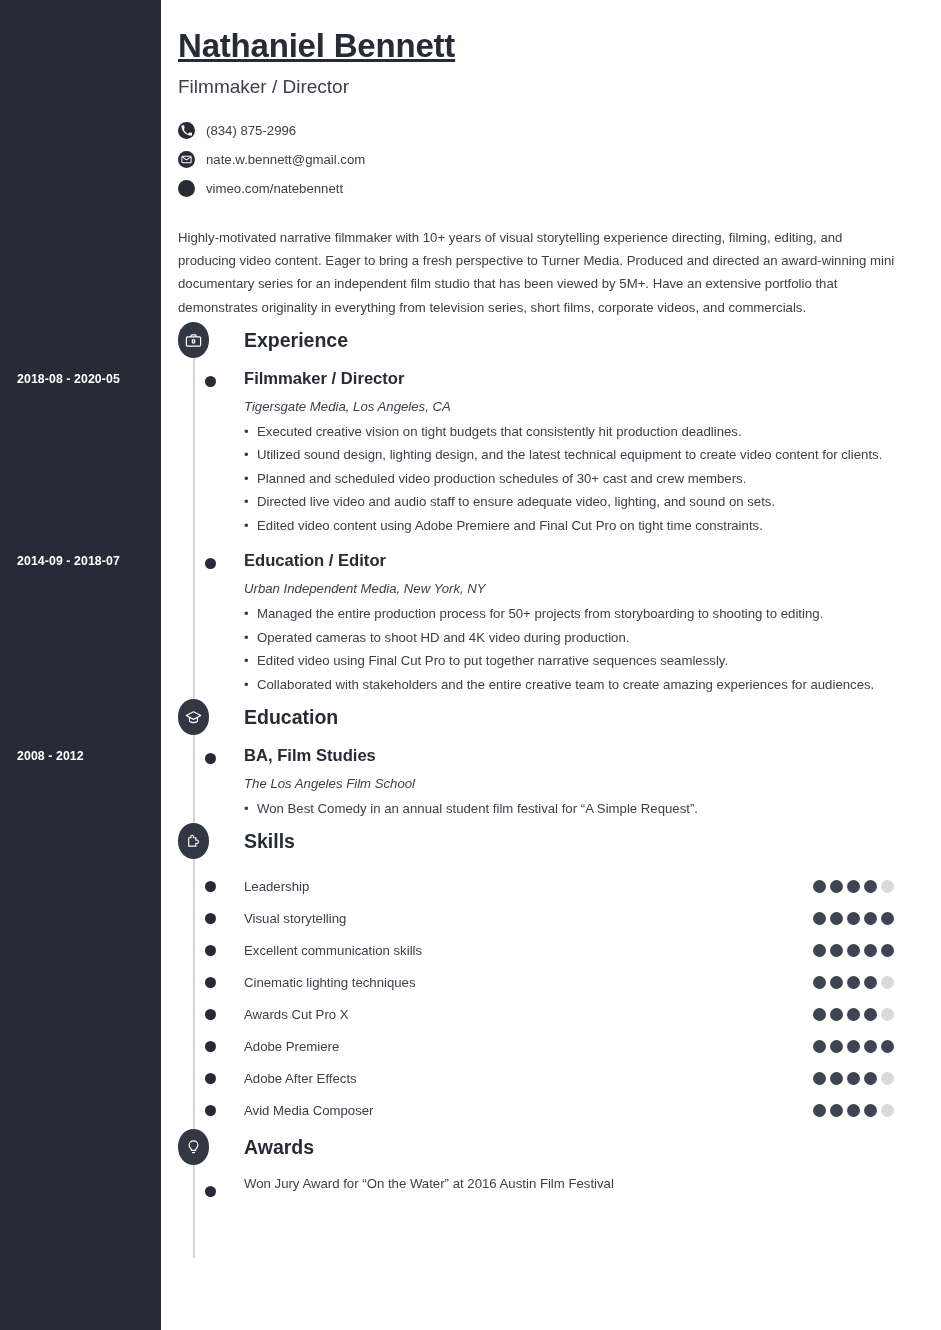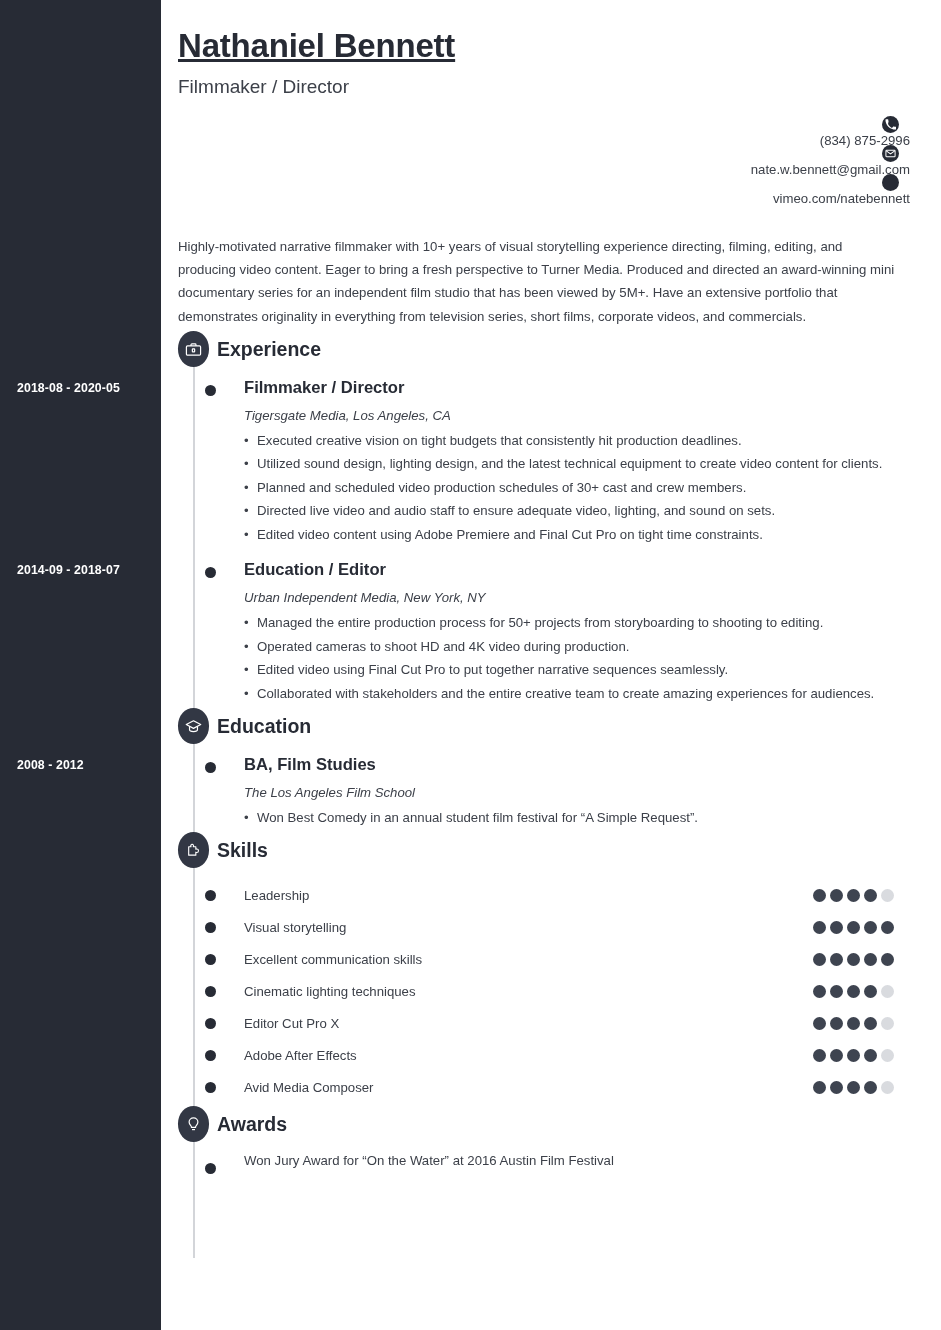--- a/index.html
+++ b/index.html
@@ -55,23 +55,22 @@
     margin-top: 10px;
     font-weight: normal;
   }
 
   .contacts {
     margin-top: 18px;
   }
 
   .contact-row {
     display: flex;
-    align-items: flex-end;
+    align-items: center;
     height: 29px;
-    flex-direction: column;
   }
 
   .contact-icon {
     width: 17px;
     height: 17px;
     border-radius: 50%;
     background: #272b35;
     display: flex;
     align-items: center;
     justify-content: center;
@@ -80,21 +79,21 @@
   }
   .contact-icon svg { display: block; }
 
   .contact-text {
     font-size: 13.2px;
     color: #3c4049;
   }
 
   
   .summary {
-    margin-top: 32px;
+    margin-top: 23px;
     font-size: 13.2px;
     line-height: 23.4px;
     color: #3c4049;
     width: 720px;
   }
 
   
   .rail {
     position: absolute;
     left: 193px;
@@ -128,21 +127,21 @@
     margin-left: 17px;
     position: relative;
     z-index: 2;
   }
   .section-badge svg { display: block; }
 
   .section-title {
     font-size: 19.5px;
     font-weight: bold;
     color: #272b35;
-    margin-left: 8px;
+    margin-left: 35px;
   }
 
   
   .entry {
     position: relative;
     padding-left: 66px;
   }
 
   .entry-dot {
     position: absolute;
@@ -436,30 +435,41 @@
               <span class="rate-dot"></span>
               <span class="rate-dot"></span>
               <span class="rate-dot"></span>
               <span class="rate-dot"></span>
               <span class="rate-dot off"></span>
             </span>
         </div>
 
         <div class="skill-row">
           <span class="skill-dot"></span>
-          <span class="skill-name">Editor Cut Pro X</span>
+          <span class="skill-name">Awards Cut Pro X</span>
           <span class="skill-rating">
               <span class="rate-dot"></span>
               <span class="rate-dot"></span>
               <span class="rate-dot"></span>
               <span class="rate-dot"></span>
               <span class="rate-dot off"></span>
             </span>
         </div>
 
+        <div class="skill-row">
+          <span class="skill-dot"></span>
+          <span class="skill-name">Adobe Premiere</span>
+          <span class="skill-rating">
+              <span class="rate-dot"></span>
+              <span class="rate-dot"></span>
+              <span class="rate-dot"></span>
+              <span class="rate-dot"></span>
+              <span class="rate-dot"></span>
+            </span>
+        </div>
 
         <div class="skill-row">
           <span class="skill-dot"></span>
           <span class="skill-name">Adobe After Effects</span>
           <span class="skill-rating">
               <span class="rate-dot"></span>
               <span class="rate-dot"></span>
               <span class="rate-dot"></span>
               <span class="rate-dot"></span>
               <span class="rate-dot off"></span>

